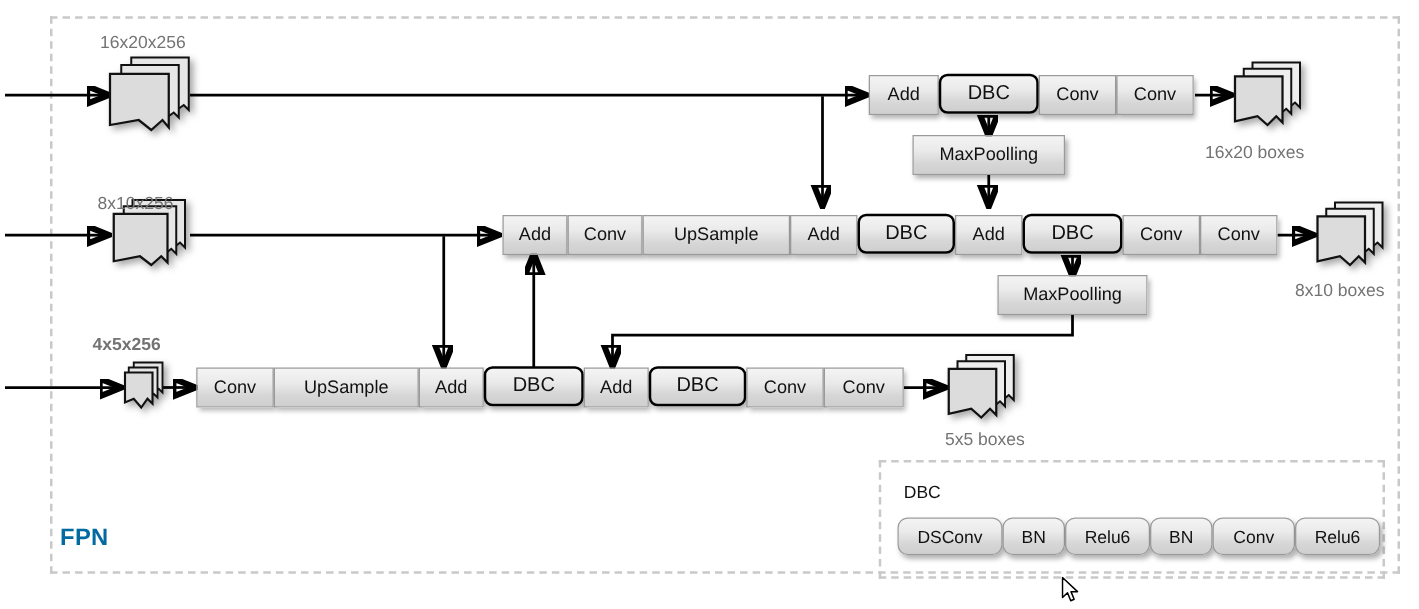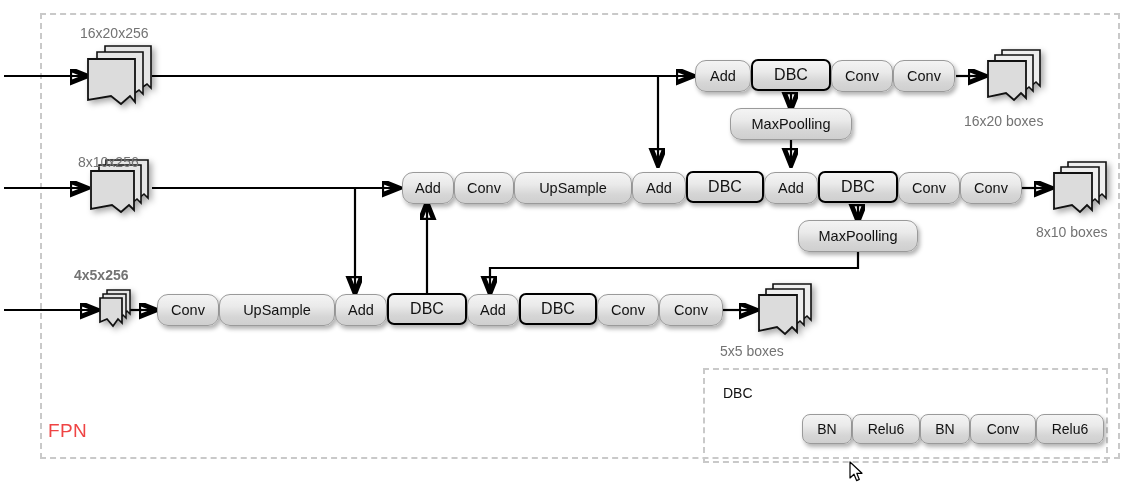--- a/index.html
+++ b/index.html
@@ -22,38 +22,38 @@
     background:transparent;
     box-sizing:border-box;
   }
   #fpn-box{ left:40px; top:13px; width:1080px; height:446px; }
   #dbc-legend-box{ left:703px; top:368px; width:405px; height:95px; }
 
   .fpn-label{
     position:absolute;
     left:48px; top:420px;
     font-size:19px;
-    font-weight:normal;
-    color:#ef4444;
+    font-weight:bold;
+    color:#0369a1;
     letter-spacing:.3px;
   }
   .dbc-legend-title{
     position:absolute;
     left:723px; top:385px;
     font-size:14px;
     color:#111;
   }
 
   
   .op{
     position:absolute;
     box-sizing:border-box;
     height:32px;
     border:1px solid #9a9a9a;
-    border-radius:11px;
+    border-radius:0;
     background:linear-gradient(to bottom,#f4f4f4 0%,#eaeaea 38%,#d6d6d6 72%,#cfcfcf 100%);
     box-shadow:2px 3px 4px rgba(0,0,0,.30);
     display:flex;
     align-items:center;
     justify-content:center;
     font-size:14.5px;
     color:#111;
     white-space:nowrap;
   }
   .op.strong{
@@ -183,21 +183,21 @@
   </div>
   <div class="tlabel" style="left:1036px; top:224px;">8x10 boxes</div>
 
   <div class="stack" style="left:756px; top:282px; width:60px; height:60px;">
     <svg width="60" height="60" viewBox="0 0 60 60">
       <path d="M17,2 L55,2 L55,38 L51,34 L45,39 L39,34 L17,34 Z" fill="#eeeeee" stroke="#111" stroke-width="1.6"></path>
       <path d="M10,7 L48,7 L48,43 L44,39 L38,44 L32,39 L10,39 Z" fill="#eeeeee" stroke="#111" stroke-width="1.6"></path>
       <path d="M3,13 L41,13 L41,50 L36,45 L29,52 L21,45 L3,49 Z" fill="#dcdcdc" stroke="#111" stroke-width="1.8"></path>
     </svg>
   </div>
-  <div class="tlabel" style="left:720px; top:343px;">5x5 boxes</div>
+  <div class="tlabel" style="left:756px; top:343px;">5x5 boxes</div>
 
   <div class="op" style="left:695px; top:60px; width:56px;">Add</div>
   <div class="op strong" style="left:751px; top:59px; width:80px;">DBC</div>
   <div class="op" style="left:831px; top:60px; width:62px;">Conv</div>
   <div class="op" style="left:893px; top:60px; width:62px;">Conv</div>
   <div class="op" style="left:730px; top:108px; width:122px;">MaxPoolling</div>
 
   <div class="op" style="left:402px; top:172px; width:52px;">Add</div>
   <div class="op" style="left:454px; top:172px; width:60px;">Conv</div>
   <div class="op" style="left:514px; top:172px; width:118px;">UpSample</div>
@@ -211,20 +211,21 @@
 
   <div class="op" style="left:157px; top:294px; width:62px;">Conv</div>
   <div class="op" style="left:219px; top:294px; width:116px;">UpSample</div>
   <div class="op" style="left:335px; top:294px; width:52px;">Add</div>
   <div class="op strong" style="left:387px; top:293px; width:80px;">DBC</div>
   <div class="op" style="left:467px; top:294px; width:52px;">Add</div>
   <div class="op strong" style="left:519px; top:293px; width:78px;">DBC</div>
   <div class="op" style="left:597px; top:294px; width:62px;">Conv</div>
   <div class="op" style="left:659px; top:294px; width:64px;">Conv</div>
 
+  <div class="op legend" style="left:718px; top:414px; width:84px;">DSConv</div>
   <div class="op legend" style="left:802px; top:414px; width:50px;">BN</div>
   <div class="op legend" style="left:852px; top:414px; width:68px;">Relu6</div>
   <div class="op legend" style="left:920px; top:414px; width:50px;">BN</div>
   <div class="op legend" style="left:970px; top:414px; width:66px;">Conv</div>
   <div class="op legend" style="left:1036px; top:414px; width:68px;">Relu6</div>
 
   <div class="cursor">
     <svg width="16" height="22" viewBox="0 0 16 22">
       <path d="M1,1 L1,17 L5,13.2 L7.6,19.6 L10.3,18.4 L7.8,12.3 L13,12.3 Z" fill="#ffffff" stroke="#000000" stroke-width="1.2" stroke-linejoin="round"></path>
     </svg>

